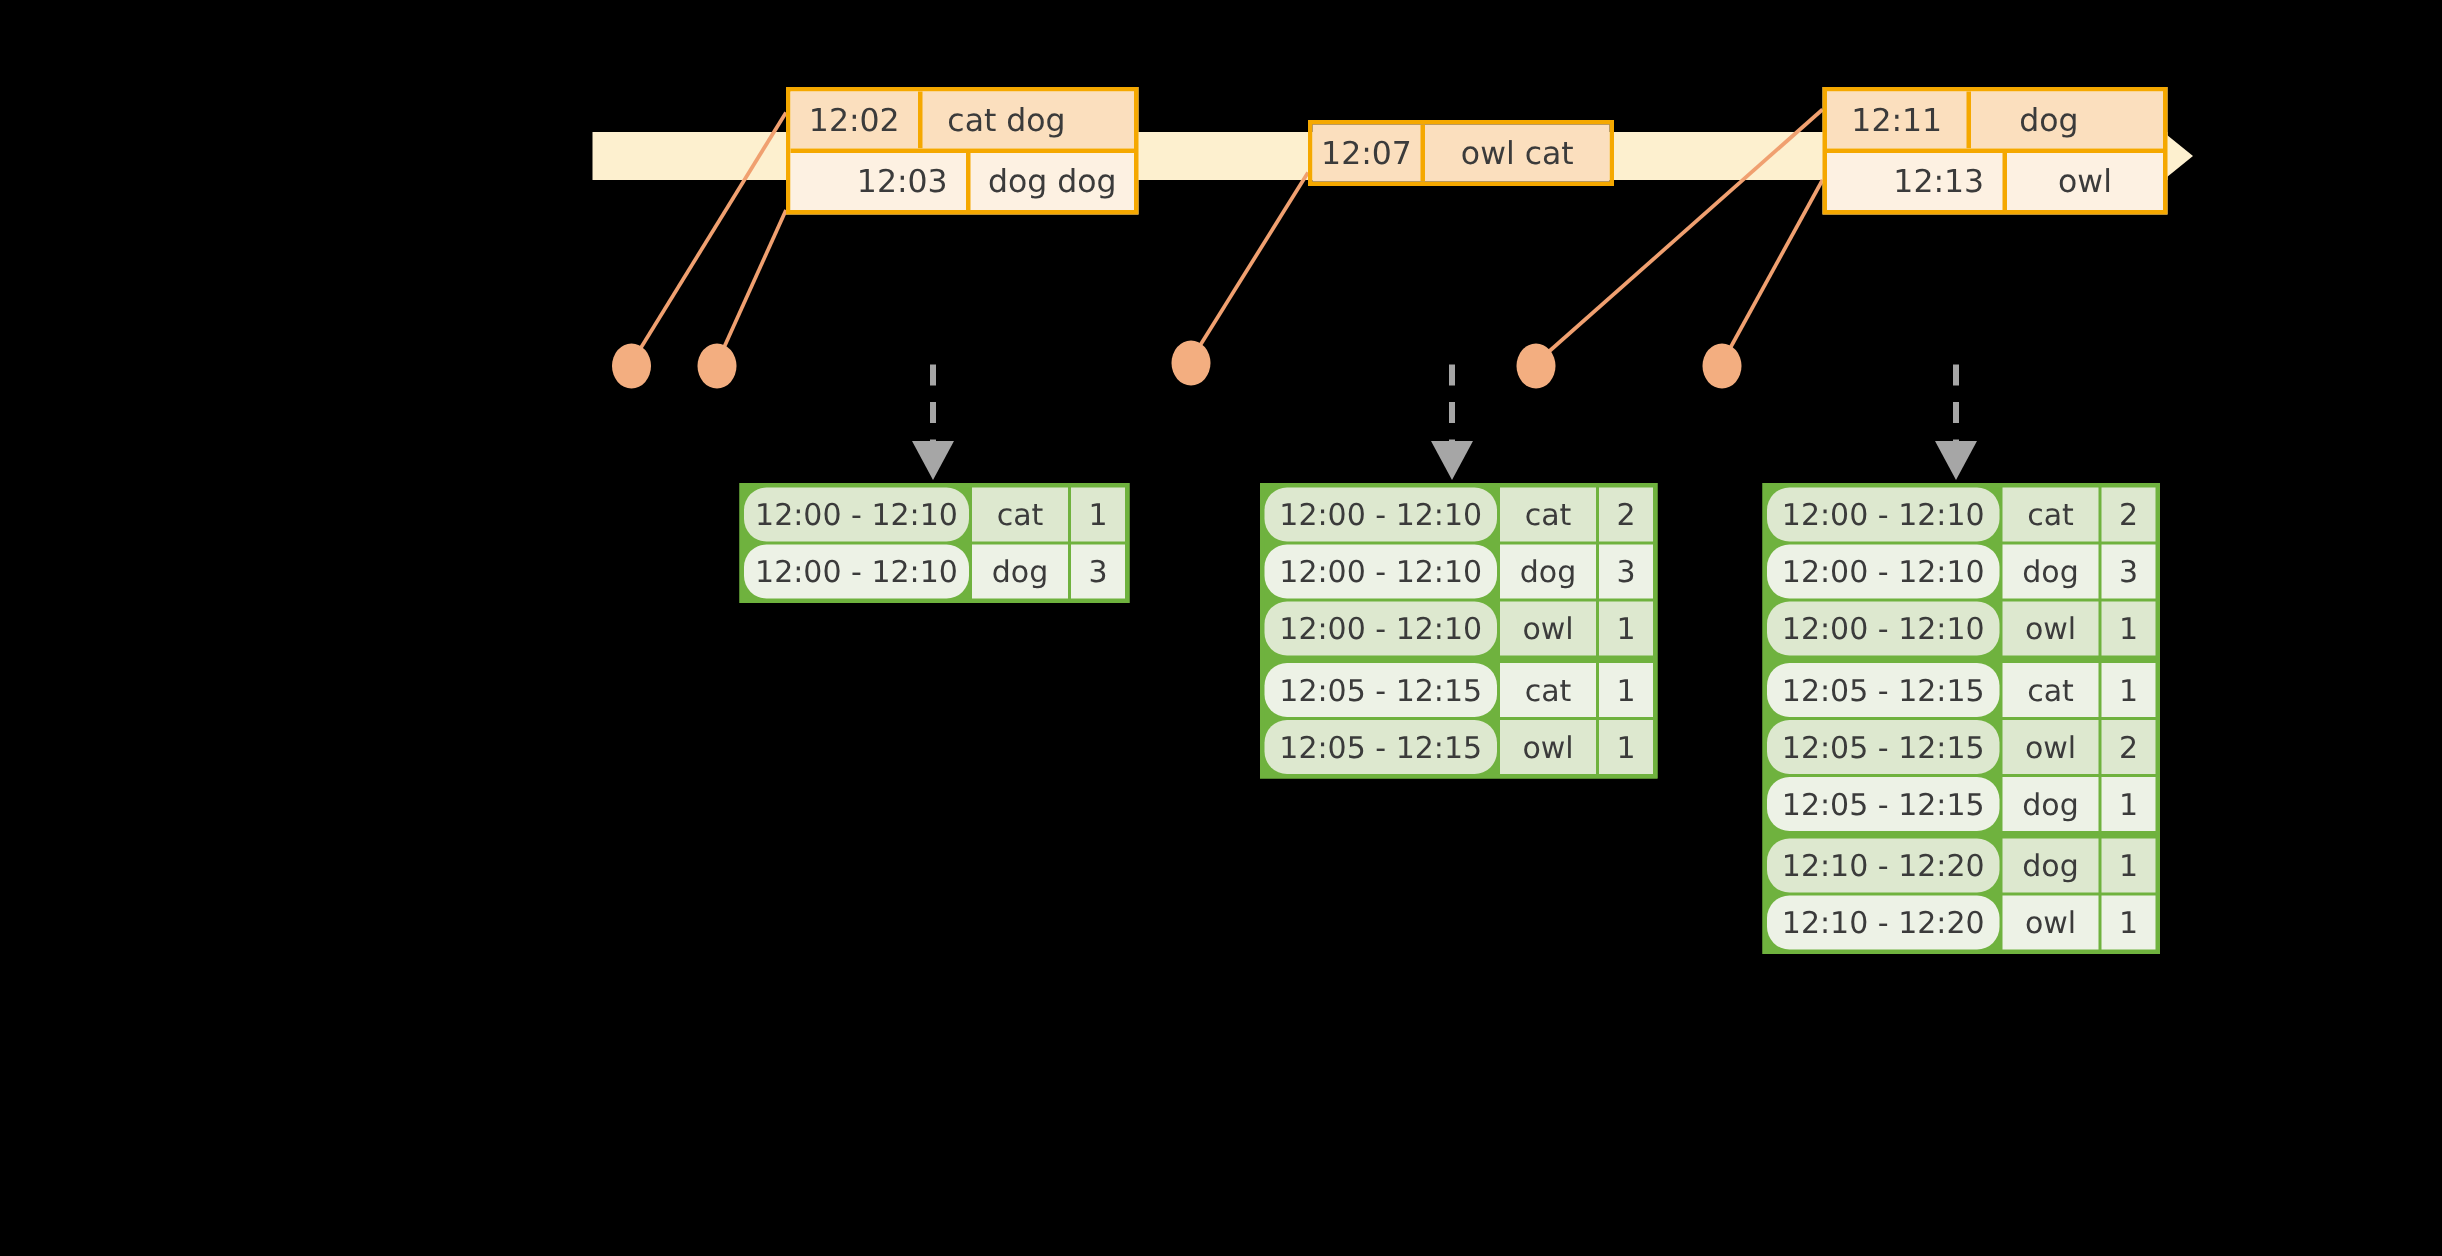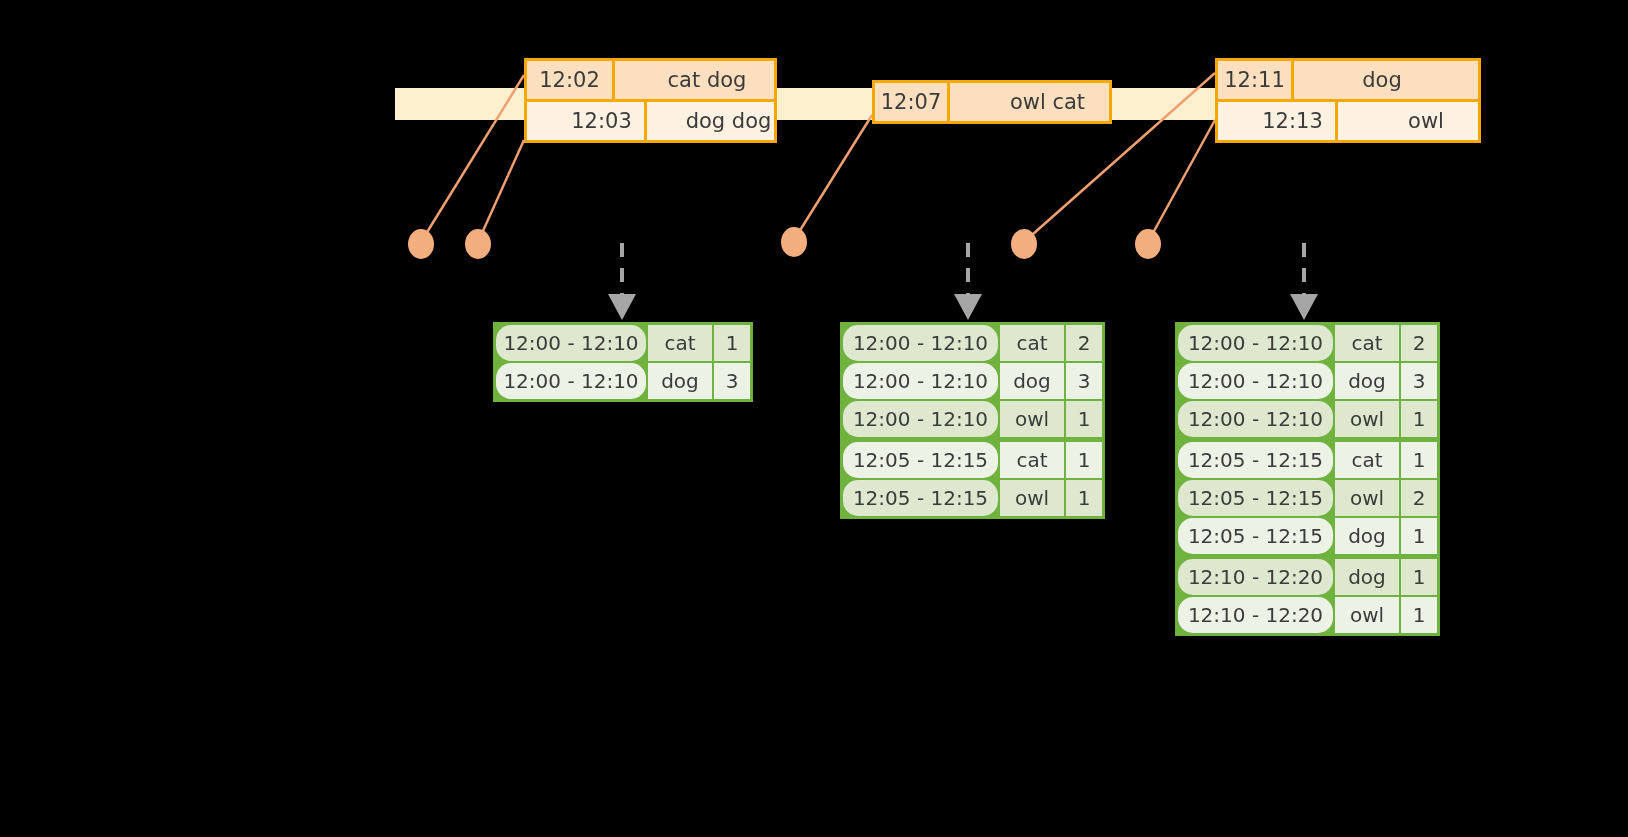--- a/index.html
+++ b/index.html
@@ -30,21 +30,20 @@
     position: absolute;
     border: 3px solid #f5a800;
     background: #fdeccd;
     display: flex;
     flex-direction: column;
     z-index: 5;
   }
   .ev-row {
     display: flex;
     flex-direction: row;
-    gap: 36px;
   }
   .ev-row + .ev-row { border-top: 3px solid #f5a800; padding-left: 32px; }
   .ev-row.shade-a { background: #fbdfbe; }
   .ev-row.shade-b { background: #fdf1e2; }
   .ev-time, .ev-words {
     display: flex;
     align-items: center;
     justify-content: center;
     height: 38px;
     font-size: 21px;
@@ -122,34 +121,34 @@
     </g>
   </svg>
 
   <div class="ev-group" style="left:524px; top:58px;">
     <div class="ev-row shade-a">
       <div class="ev-time" style="width:88px">12:02</div>
       <div class="ev-words" style="width:112px">cat dog</div>
     </div>
     <div class="ev-row shade-b">
       <div class="ev-time" style="width:88px">12:03</div>
-      <div class="ev-words" style="width:91px">dog dog</div>
+      <div class="ev-words" style="width:109px">dog dog</div>
     </div>
   </div>
 
   <div class="ev-group" style="left:872px; top:80px;">
     <div class="ev-row shade-a">
       <div class="ev-time" style="width:75px">12:07</div>
       <div class="ev-words" style="width:123px">owl cat</div>
     </div>
   </div>
 
   <div class="ev-group" style="left:1215px; top:58px;">
     <div class="ev-row shade-a">
-      <div class="ev-time" style="width:76px">12:11</div>
+      <div class="ev-time" style="width:96px">12:11</div>
       <div class="ev-words" style="width:104px">dog</div>
     </div>
     <div class="ev-row shade-b">
       <div class="ev-time" style="width:88px">12:13</div>
       <div class="ev-words" style="width:104px">owl</div>
     </div>
   </div>
 
   <div class="tbl" id="tbl1" style="left:493px; top:322px;">
       <div class="tbl-row shadeA">

